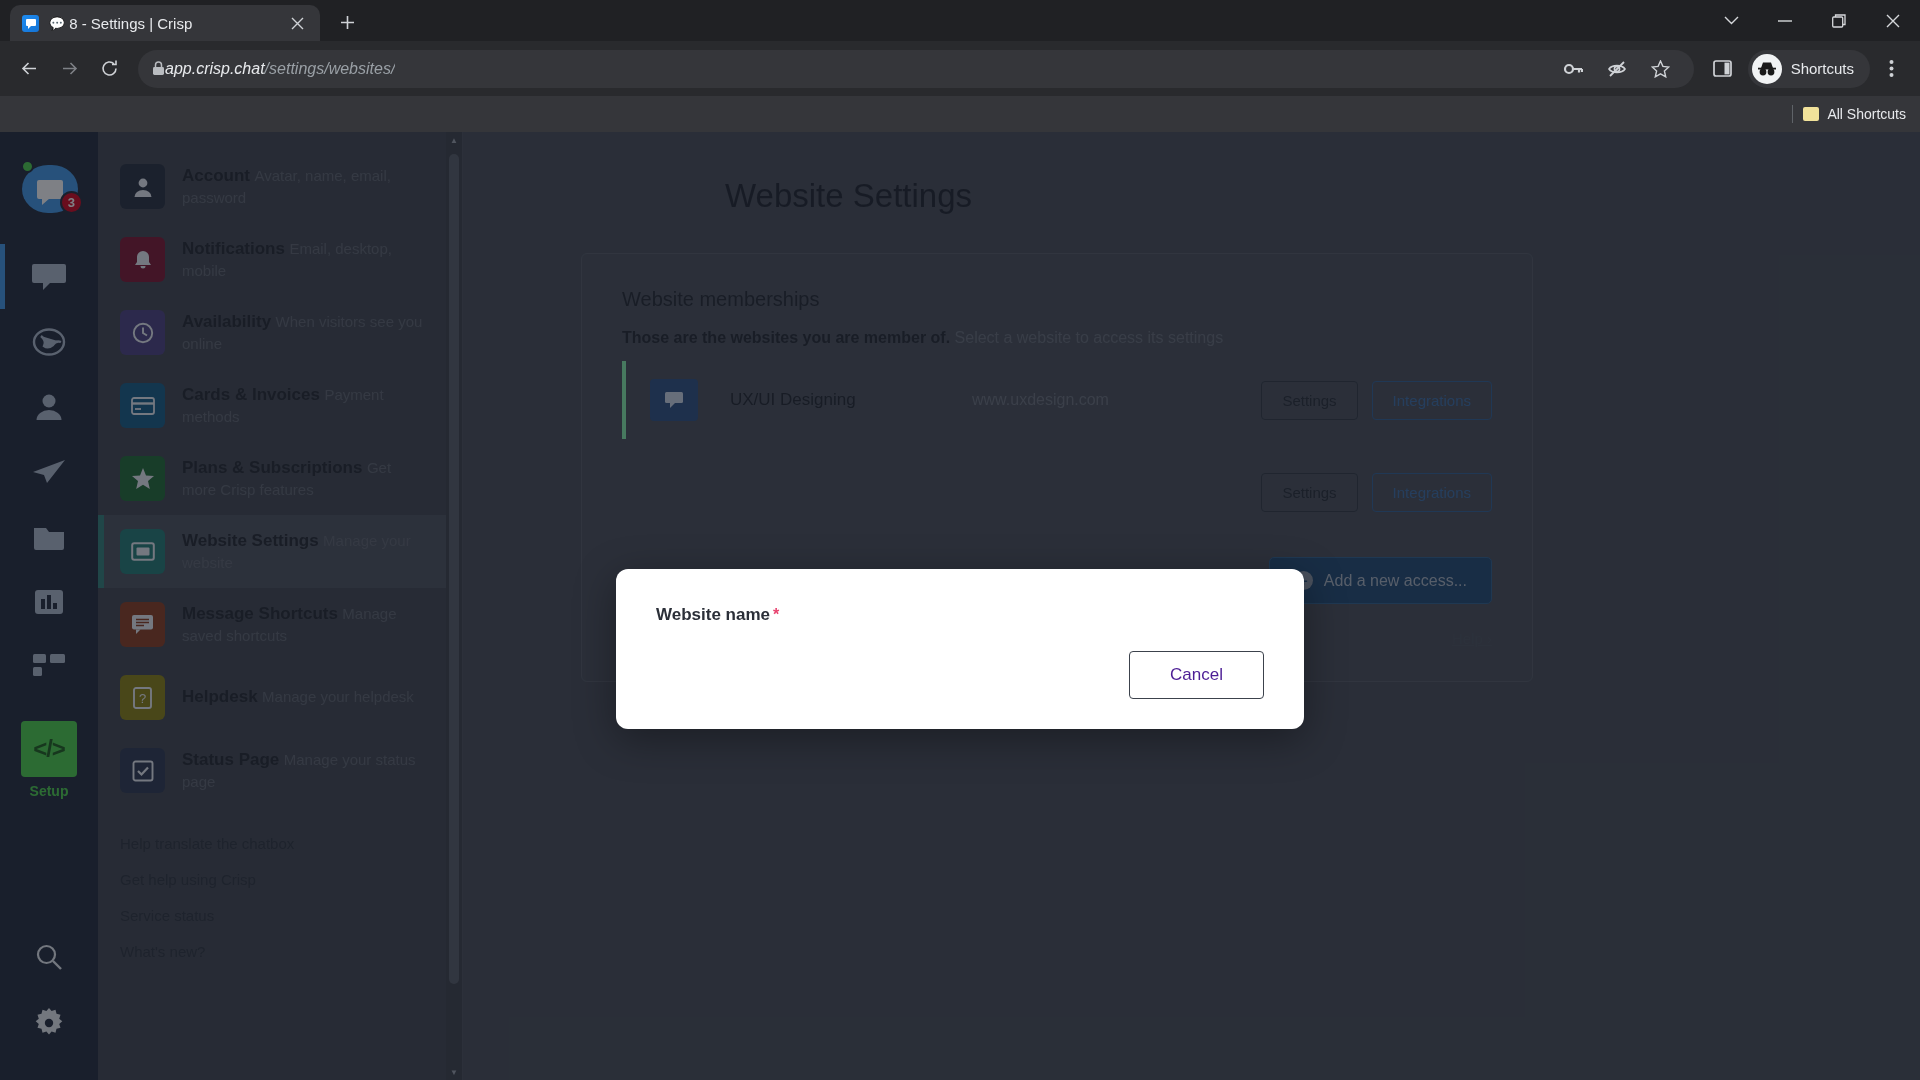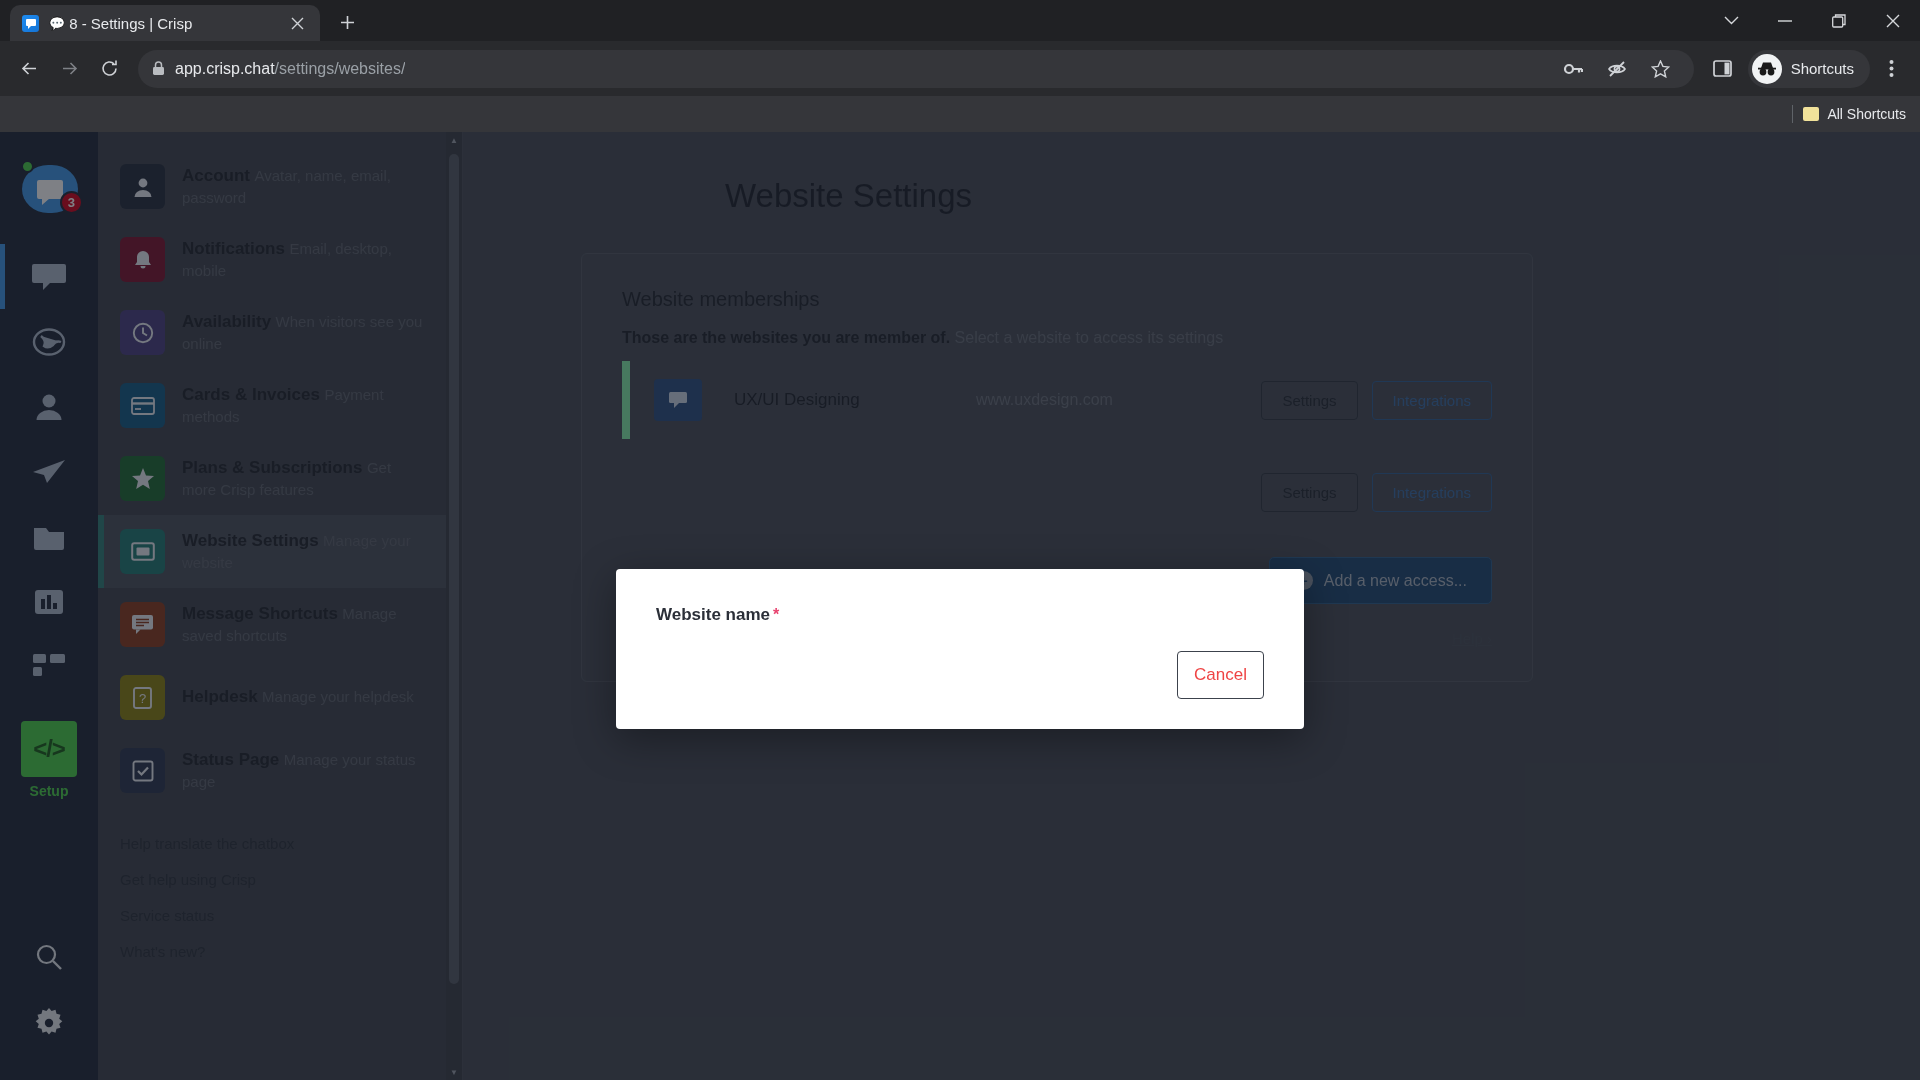--- a/index.html
+++ b/index.html
@@ -57,21 +57,21 @@
   }
   .tbtn {
     width: 38px; height: 38px; border-radius: 50%;
     display: flex; align-items: center; justify-content: center; color: #cfd2d6;
     flex: 0 0 auto;
   }
   .tbtn.dim { color: #7e8186; }
   .omnibox {
     flex: 1 1 auto; height: 38px; background: #35363a; border-radius: 19px;
     display: flex; align-items: center; padding: 0 14px; margin: 0 8px;
-    gap: 10px; min-width: 0;
+    min-width: 0; font-style: italic;
   }
   .omnibox .lock { color: #b9bcc0; display:flex; align-items:center; }
   .url { font-size: 16px; color: #9aa0a6; white-space: nowrap; overflow: hidden; }
   .url b { color: #e8eaed; font-weight: 400; }
   .omni-actions { display: flex; align-items: center; gap: 6px; margin-left: auto; }
   .profile-pill {
     display: flex; align-items: center; gap: 9px; height: 38px;
     background: #35363a; border-radius: 19px; padding: 0 16px 0 4px; margin-left: 4px;
   }
   .profile-ava {
@@ -192,21 +192,21 @@
     margin: 38px 0 0 118px; width: 952px; background: #474d58;
     border: 1px solid #545a65; border-radius: 6px; padding: 34px 40px 34px 40px;
     position: relative;
   }
   .card-h { font-size: 20px; color: #20252e; margin-bottom: 18px; }
   .card-sub { font-size: 16px; color: #666c77; margin-bottom: 8px; }
   .card-sub b { color: #20252e; font-weight: bold; }
 
   .wrow {
     display: flex; align-items: center; gap: 32px;
-    padding: 18px 0; border-left: 8px solid #86efac; padding-left: 24px;
+    padding: 18px 0; border-left: 4px solid #86efac; padding-left: 24px;
     margin-top: 14px;
   }
   .wrow.plain { border-left-color: transparent; }
   .w-ic {
     width: 48px; height: 42px; border-radius: 4px; background: #2a4e80; flex: 0 0 auto;
     display: flex; align-items: center; justify-content: center;
   }
   .w-name { font-size: 17px; color: #1d222b; width: 210px; }
   .w-dom { font-size: 16px; color: #6a707b; flex: 1 1 auto; }
   .w-btns { display: flex; gap: 14px; }
@@ -227,36 +227,36 @@
     display: flex; align-items: center; justify-content: center; font-size: 15px;
     font-weight: bold; line-height: 1;
   }
   .help-row { display: flex; justify-content: flex-end; margin-top: 26px; }
   .help-link { font-size: 15px; color: #4a515c; text-decoration: underline; }
 
   
   .modal {
     position: absolute; z-index: 50;
     left: 616px; top: 437px; width: 688px;
-    background: #fff; border-radius: 4px;
+    background: #fff; border-radius: 12px;
     box-shadow: 0 10px 40px rgba(0,0,0,.35);
     padding: 36px 40px 30px 40px;
   }
   .f-label { font-size: 17px; color: #2b2f38; font-weight: bold; margin-bottom: 12px; }
   .f-label .req { color: #e8436f; font-size: 16px; margin-left: 3px; }
   .f-input {
     width: 100%; height: 54px; background: #f1f4f8; border: 1px solid #dde3ea;
     border-radius: 4px; padding: 0 20px; font-size: 17px; color: #5a616d;
     font-family: "Liberation Sans", sans-serif;
   }
   .f-group { margin-bottom: 26px; }
   .m-actions { display: flex; justify-content: flex-end; gap: 17px; margin-top: 8px; }
   .btn-cancel {
-    background: #fff; border: 1px solid #3c424c; color: #ef4444;
-    font-size: 17px; padding: 0 16px; height: 48px; border-radius: 4px;
+    background: #fff; border: 1px solid #3c424c; color: #4c1d95;
+    font-size: 17px; padding: 0 40px; height: 48px; border-radius: 4px;
     font-family: "Liberation Sans", sans-serif;
   }
   .btn-create {
     background: #64c0ec; border: none; color: #fff; font-weight: bold;
     font-size: 17px; padding: 0 28px; height: 48px; border-radius: 4px;
     display: flex; align-items: center; gap: 12px; position: relative;
     font-family: "Liberation Sans", sans-serif;
   }
   .cursor-block {
     position: absolute; left: 50%; top: 28px; width: 22px; height: 22px;

